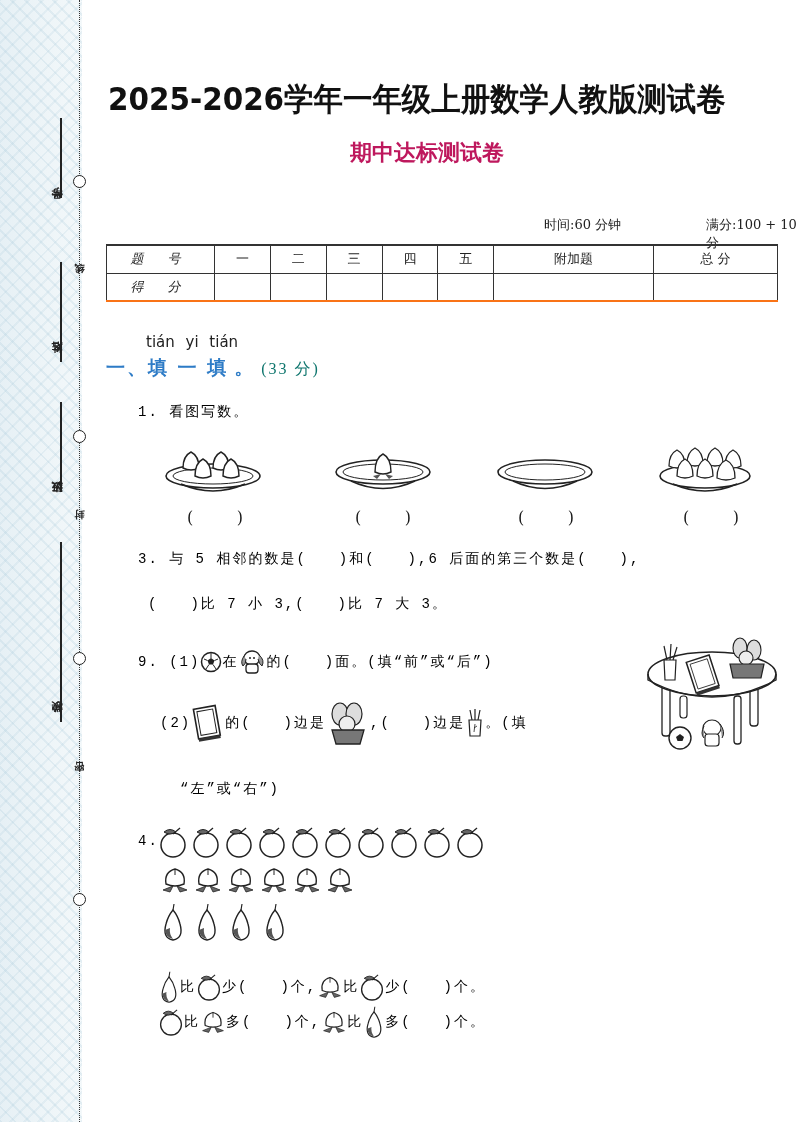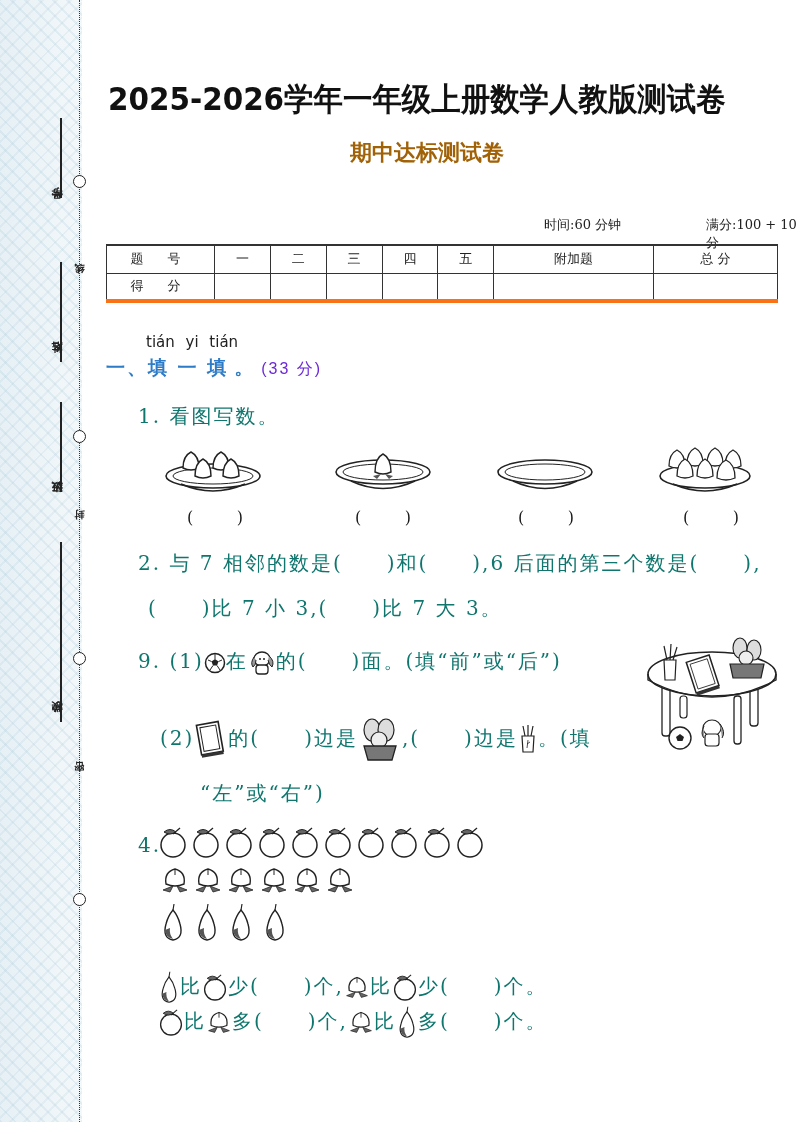--- a/index.html
+++ b/index.html
@@ -17,39 +17,39 @@
     .binding .hole { position: absolute; left: 73px; width: 13px; height: 13px; border: 1.5px solid #222; border-radius: 50%; background: #fff; }
     .binding .solid { position: absolute; left: 60px; width: 1.5px; background: #222; }
     .binding .vlabel { position: absolute; left: 51px; width: 18px; font-family: "DejaVu Sans", sans-serif; font-size: 11px; font-weight: bold;
       writing-mode: vertical-rl; transform: rotate(180deg); text-align: center; color: #222; }
     .binding .cutword { position: absolute; left: 73px; width: 14px; font-family: "DejaVu Sans", sans-serif; font-size: 10px; font-weight: bold;
       writing-mode: vertical-rl; transform: rotate(180deg); background: #f3f8fa; color: #222; text-align: center; }
 
     
     .title { position: absolute; left: 108px; top: 78px; width: 665px; font-family: "DejaVu Sans", sans-serif;
       font-size: 32px; font-weight: bold; letter-spacing: 0px; white-space: nowrap; color: #111; transform: scaleX(0.92); transform-origin: left; }
-    .subtitle { position: absolute; left: 350px; top: 138px; font-family: "DejaVu Sans", sans-serif; font-size: 22px; font-weight: bold; color: #a16207; }
+    .subtitle { position: absolute; left: 350px; top: 138px; font-family: "DejaVu Sans", sans-serif; font-size: 22px; font-weight: bold; color: #be185d; }
     .meta { position: absolute; top: 216px; font-size: 13px; color: #222; padding-left: 17px; }
     .meta.time { left: 527px; }
     .meta.full { left: 689px; }
 
     
     table.score { position: absolute; left: 106px; top: 244px; width: 672px; border-collapse: collapse; font-size: 13px; }
     table.score td { border: 1.5px solid #333; height: 28px; text-align: center; color: #222; }
     table.score tr:first-child td { border-top: 2px solid #333; }
-    table.score tr:last-child td { border-bottom: 4px solid #f97316; }
-    table.score td:first-child { width: 108px; letter-spacing: 10px; }
+    table.score tr:last-child td { border-bottom: 2px solid #f97316; }
+    table.score td:first-child { width: 108px; letter-spacing: 10px; font-style: italic; }
 
     
     .pinyin { position: absolute; left: 146px; top: 333px; font-family: "DejaVu Sans", sans-serif; font-size: 15px; color: #222; word-spacing: 6px; text-align: center; }
     .section-head { position: absolute; left: 106px; top: 355px; font-family: "DejaVu Sans", sans-serif; font-size: 19px; font-weight: bold; color: #2d7bc6; letter-spacing: 2px; }
     .section-head .dot { color: #2d7bc6; margin: 0 6px; }
-    .section-head .pts { font-weight: normal; font-family: Liberation Sans, sans-serif; font-size: 16px; color: #6d28d9; }
-
-    .q { position: absolute; font-size: 20px; color: #0f766e; white-space: nowrap; letter-spacing: 2px; }
+    .section-head .pts { font-weight: normal; font-family: Liberation Serif, serif; font-size: 16px; color: #0f766e; }
+
+    .q { position: absolute; font-size: 14px; color: #000000; white-space: nowrap; letter-spacing: 2px; font-family: Liberation Mono, monospace; }
 
     
     .plate { position: absolute; top: 446px; }
     .ans { position: absolute; top: 508px; font-size: 16px; width: 56px; display: flex; justify-content: space-between; }
 
     .inline-ic { display: inline-block; vertical-align: middle; }
     .fruit-row { position: absolute; display: flex; gap: 3px; }
   </style>
 </head>
 <body>
@@ -164,57 +164,57 @@
     <span>(</span>
     <span></span>
     <span>)</span>
   </div>
 <div class="ans" style="left:683px">
     <span>(</span>
     <span></span>
     <span>)</span>
   </div>
 
-<div class="q" style="left:138px;top:550px">2. 与 7 相邻的数是(　　)和(　　),6 后面的第三个数是(　　),</div>
+<div class="q" style="left:138px;top:550px">3. 与 5 相邻的数是(　　)和(　　),6 后面的第三个数是(　　),</div>
 <div class="q" style="left:148px;top:595px">(　　)比 7 小 3,(　　)比 7 大 3。</div>
 
 <div class="q" style="left:138px;top:648px">
   <span>9. (1)</span><svg class="inline-ic" width="22" height="22" viewBox="0 0 22 22">
       <circle cx="11" cy="11" r="9.5" fill="#fff" stroke="#222" stroke-width="1.5"></circle>
       <polygon points="11,7 14.5,9.5 13,13.5 9,13.5 7.5,9.5" fill="#222"></polygon>
       <path d="M11 1.5 L11 7 M18 8 L14.5 9.5 M16 18 L13 13.5 M6 18 L9 13.5 M4 8 L7.5 9.5" stroke="#222" stroke-width="1"></path>
     </svg><span>在</span><svg class="inline-ic" width="28" height="28" viewBox="0 0 28 28">
       <ellipse cx="14" cy="10" rx="8" ry="7" fill="#fff" stroke="#222" stroke-width="1.3"></ellipse>
       <path d="M6 8 Q2 14 5 18 Q8 16 8 11" fill="#999" stroke="#222" stroke-width="1"></path>
       <path d="M21 7 Q27 12 24 18 Q21 16 20 11" fill="#999" stroke="#222" stroke-width="1"></path>
       <rect x="8" y="16" width="12" height="9" rx="3" fill="#fff" stroke="#222" stroke-width="1.3"></rect>
       <circle cx="12" cy="10" r="1" fill="#222"></circle>
       <circle cx="16" cy="10" r="1" fill="#222"></circle>
     </svg><span>的(　　)面。(填“前”或“后”)</span>
 </div>
 
-<div class="q" style="left:160px;top:716px">
+<div class="q" style="left:160px;top:700px">
   <span>(2)</span><svg class="inline-ic" width="34" height="40" viewBox="0 0 34 40">
       <g transform="rotate(-10 17 20)">
         <rect x="5" y="4" width="22" height="30" fill="#fff" stroke="#222" stroke-width="1.6"></rect>
         <rect x="8" y="7" width="16" height="24" fill="none" stroke="#222" stroke-width="1"></rect>
         <rect x="5" y="34" width="22" height="3" fill="#333"></rect>
       </g>
     </svg><span>的(　　)边是</span><svg class="inline-ic" width="44" height="46" viewBox="0 0 44 46">
       <ellipse cx="14" cy="14" rx="8" ry="11" fill="#ddd" stroke="#222" stroke-width="1.2"></ellipse>
       <ellipse cx="28" cy="14" rx="8" ry="11" fill="#ddd" stroke="#222" stroke-width="1.2"></ellipse>
       <ellipse cx="21" cy="24" rx="8" ry="8" fill="#eee" stroke="#222" stroke-width="1.2"></ellipse>
       <path d="M6 30 L38 30 L34 44 L10 44Z" fill="#777" stroke="#222" stroke-width="1.3"></path>
     </svg><span>,(　　)边是</span><svg class="inline-ic" width="20" height="30" viewBox="0 0 20 30">
       <path d="M4 12 L16 12 L15 28 L5 28Z" fill="#fff" stroke="#222" stroke-width="1.2"></path>
       <path d="M7 12 L5 2 M10 12 L10 1 M13 12 L15 2" stroke="#222" stroke-width="1.2"></path>
       <path d="M10 16 L9 24 M9 20 L12 18" stroke="#222" stroke-width="0.8"></path>
     </svg><span>。(填</span>
 </div>
-<div class="q" style="left:200px;top:780px">“左”或“右”)</div>
+<div class="q" style="left:180px;top:780px">“左”或“右”)</div>
 
 <svg style="position:absolute;left:642px;top:634px" width="140" height="120" viewBox="0 0 140 120">
   <rect x="20" y="52" width="8" height="50" rx="3" fill="#fff" stroke="#222" stroke-width="1.3"></rect>
   <rect x="108" y="52" width="8" height="40" rx="3" fill="#fff" stroke="#222" stroke-width="1.3"></rect>
   <rect x="38" y="62" width="7" height="22" rx="3" fill="#fff" stroke="#222" stroke-width="1.2"></rect>
   <rect x="92" y="62" width="7" height="48" rx="3" fill="#fff" stroke="#222" stroke-width="1.3"></rect>
   <ellipse cx="70" cy="40" rx="64" ry="22" fill="#fff" stroke="#222" stroke-width="1.6"></ellipse>
   <path d="M6 40 L6 46 Q70 80 134 46 L134 40" fill="none" stroke="#222" stroke-width="1.4"></path>
   <path d="M22 26 L34 26 L33 46 L23 46Z" fill="#fff" stroke="#222" stroke-width="1.2"></path>
   <path d="M25 26 L22 12 M28 26 L29 10 M31 26 L35 13" stroke="#222" stroke-width="1.2"></path>

